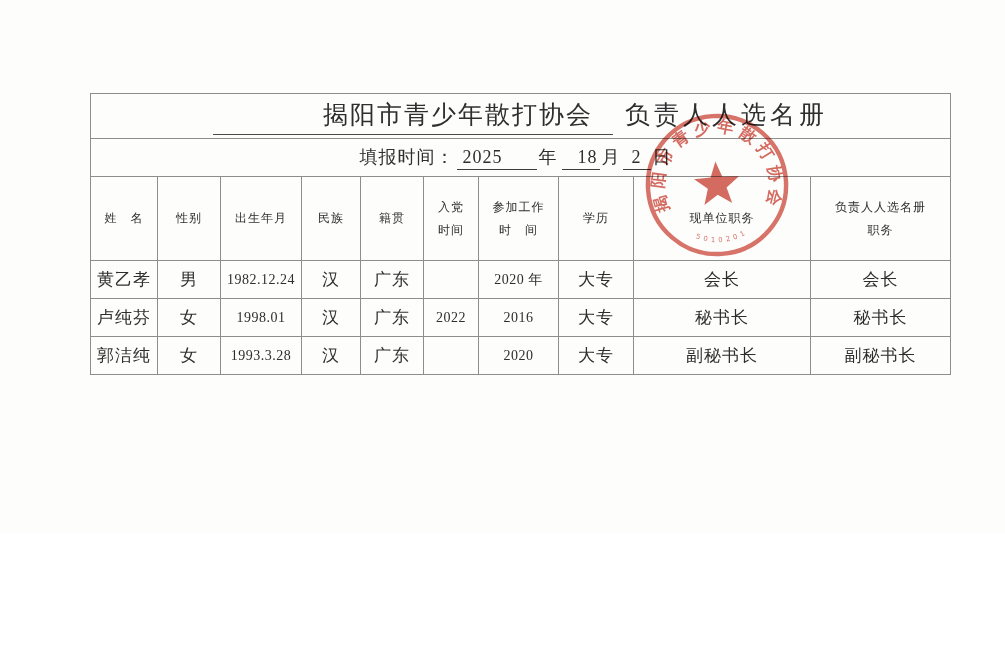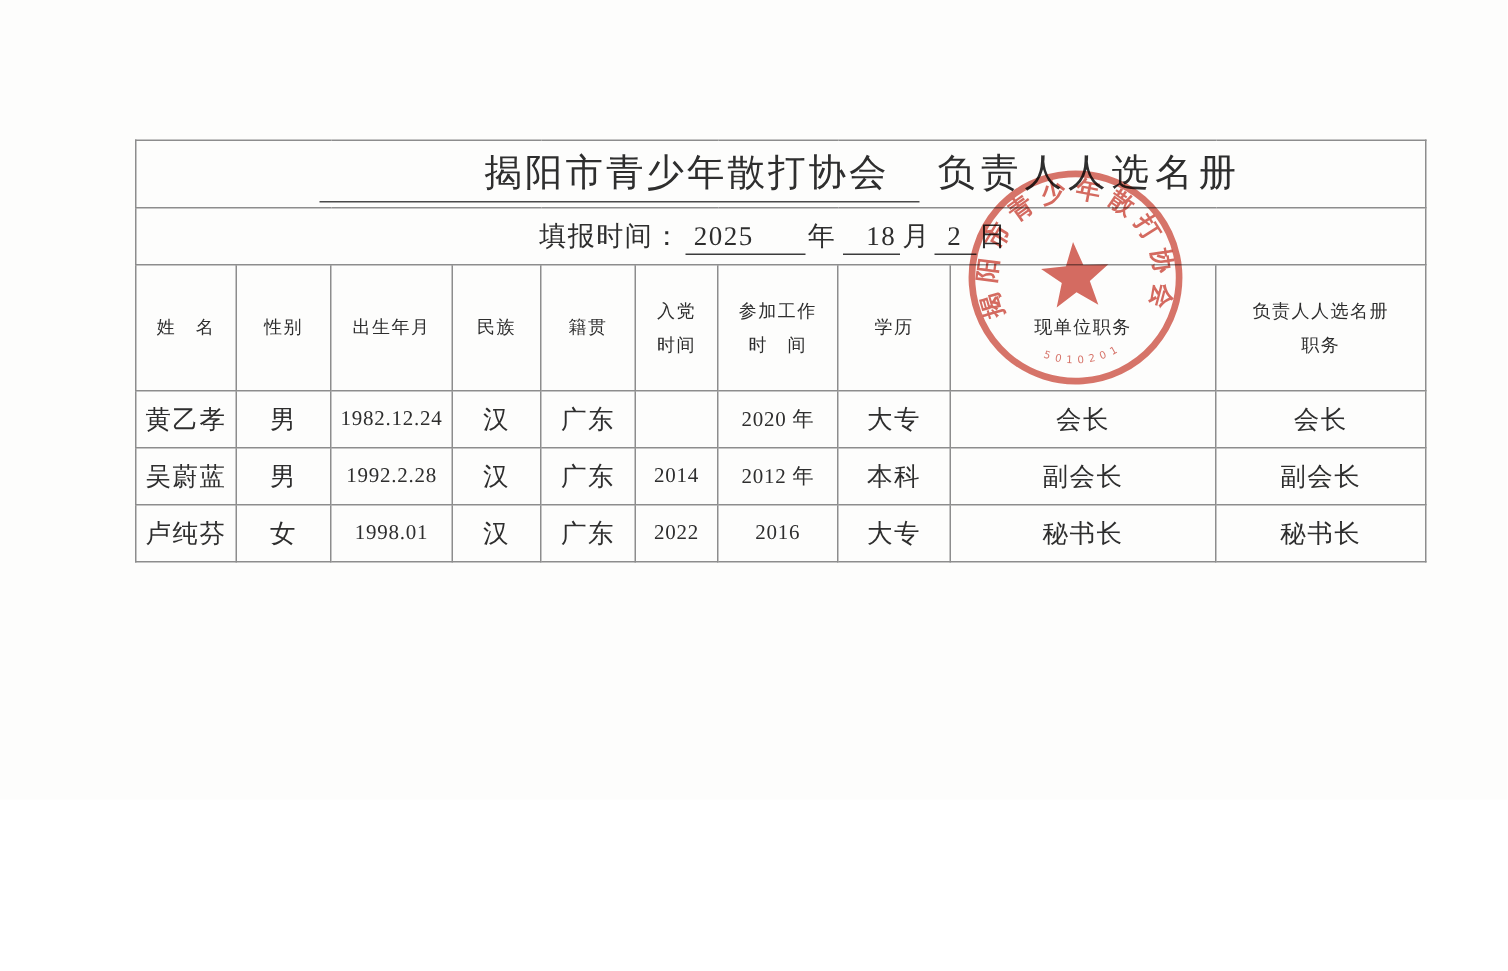--- a/index.html
+++ b/index.html
@@ -125,42 +125,42 @@
           <td class="num">1982.12.24</td>
           <td>汉</td>
           <td>广东</td>
           <td class="num"></td>
           <td class="num">2020 年</td>
           <td>大专</td>
           <td>会长</td>
           <td>会长</td>
         </tr>
         <tr>
-          <td>吴蔚蓝</td>
-          <td>男</td>
-          <td class="num">1992.2.28</td>
-          <td>汉</td>
-          <td>广东</td>
-          <td class="num">2014</td>
-          <td class="num">2012 年</td>
-          <td>本科</td>
-          <td>副会长</td>
-          <td>副会长</td>
-        </tr>
-        <tr>
           <td>卢纯芬</td>
           <td>女</td>
           <td class="num">1998.01</td>
           <td>汉</td>
           <td>广东</td>
           <td class="num">2022</td>
           <td class="num">2016</td>
           <td>大专</td>
           <td>秘书长</td>
           <td>秘书长</td>
+        </tr>
+        <tr>
+          <td>郭洁纯</td>
+          <td>女</td>
+          <td class="num">1993.3.28</td>
+          <td>汉</td>
+          <td>广东</td>
+          <td class="num"></td>
+          <td class="num">2020</td>
+          <td>大专</td>
+          <td>副秘书长</td>
+          <td>副秘书长</td>
         </tr>
       </tbody>
   </table>
 
   <svg class="seal" viewBox="0 0 150 150" xmlns="http://www.w3.org/2000/svg">
     <defs>
       <path id="ringPath" d="M 28.2,102 A 54 54 0 1 1 121.8,102" fill="none"></path>
       <path id="serialPath" d="M 46,125.2 A 58 58 0 0 0 104,125.2" fill="none"></path>
     </defs>
     <circle cx="75" cy="75" r="70" fill="none" stroke="#c8392b" stroke-width="4.5" opacity="0.8"></circle>

